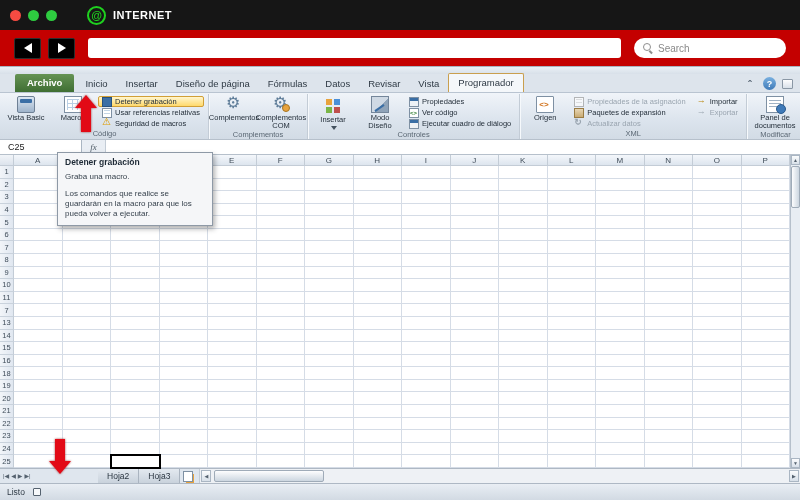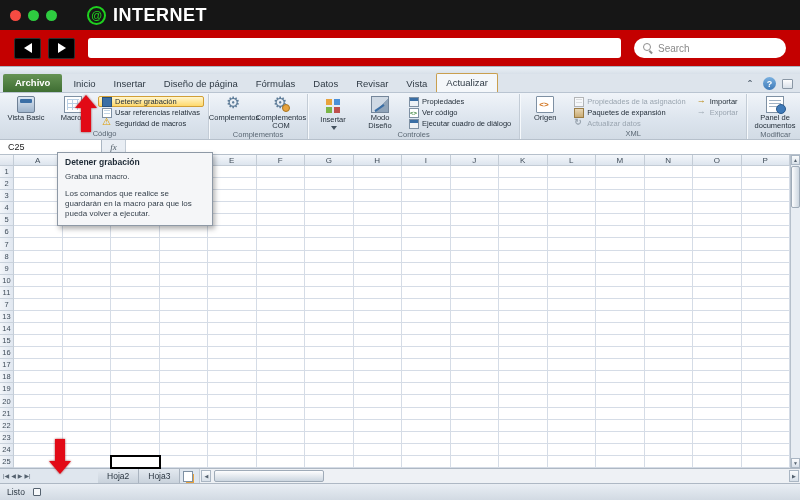--- a/index.html
+++ b/index.html
@@ -9,42 +9,42 @@
 
   
   .topbar { position:absolute; left:0; top:0; width:800px; height:30px; background:#161616; display:flex; align-items:center; }
   .dots { display:flex; gap:7px; margin-left:10px; }
   .dot { width:11px; height:11px; border-radius:50%; }
   .dot.red { background:#f54b42; }
   .dot.green { background:#2ecc40; }
   .logo { display:flex; align-items:center; margin-left:30px; gap:7px; }
   .logo-badge { width:19px; height:19px; border-radius:50%; border:2px solid #1fd11f; color:#1fd11f; display:flex; align-items:center; justify-content:center; font-size:11px; font-weight:bold; }
   .logo-badge::before { content:"@"; }
-  .logo-text { font-size:18px; font-weight:bold; letter-spacing:.5px; display:flex; }
+  .logo-text { font-size:11px; font-weight:bold; letter-spacing:.5px; display:flex; }
   .logo-text .w { color:#ffffff; }
   .logo-text .g { color:#17e617; }
 
   
   .navbar { position:absolute; left:0; top:30px; width:800px; height:36px; background:#c40000; display:flex; align-items:center; padding:0 14px; gap:7px; }
   .navbtn { width:27px; height:21px; background:#000; border:1px solid #2e2e2e; border-radius:2px; display:flex; align-items:center; justify-content:center; }
   .tri-l { width:0; height:0; border-top:5px solid transparent; border-bottom:5px solid transparent; border-right:8px solid #fff; }
   .tri-r { width:0; height:0; border-top:5px solid transparent; border-bottom:5px solid transparent; border-left:8px solid #fff; }
   .addrbar { flex:1; height:20px; background:#fff; border:none; border-radius:3px; margin:0 6px; font-size:10px; padding:0 6px; }
   .searchbox { width:152px; height:20px; background:#fff; border-radius:10px; display:flex; align-items:center; gap:5px; padding:0 9px; }
   .mag { position:relative; width:10px; height:10px; flex:0 0 auto; }
   .mag::before { content:""; position:absolute; left:0; top:0; width:6px; height:6px; border:1.5px solid #8f8f8f; border-radius:50%; }
   .mag::after { content:""; position:absolute; left:7px; top:7px; width:4px; height:1.5px; background:#8f8f8f; transform:rotate(45deg); transform-origin:0 0; }
   .searchbox input { border:none; outline:none; width:100%; font-size:10px; color:#444; background:transparent; }
   .searchbox input::placeholder { color:#8a8a8a; }
 
   
   .excel { position:absolute; left:0; top:66px; width:800px; height:434px; background:#fff; display:flex; flex-direction:column; }
   .chrome-strip { height:8px; background:linear-gradient(#eaf0f6,#d8e0e9); border-top:1px solid #a9b4c0; }
 
-  .tabrow { height:19px; background:#dde4ec; display:flex; align-items:flex-end; padding-left:3px; border-bottom:1px solid #b9c4d1; position:relative; }
+  .tabrow { height:19px; background:#dde4ec; display:flex; align-items:flex-end; padding-left:15px; border-bottom:1px solid #b9c4d1; position:relative; }
   .mtab { font-size:9.5px; color:#2f3a45; padding:3px 9px 3px; white-space:nowrap; }
   .mtab.file { background:linear-gradient(#659354,#3f6e33); color:#fff; border-radius:2px 2px 0 0; padding:3px 12px 4px; font-weight:bold; margin-right:2px; }
   .mtab.active { background:#f4f7fa; border:1px solid #c99f4e; border-bottom:none; border-radius:2px 2px 0 0; padding-bottom:4px; }
   .tabrow-right { position:absolute; right:7px; top:3px; display:flex; gap:6px; align-items:center; }
   .caret-up { width:10px; height:10px; position:relative; }
   .caret-up::before { content:"ˆ"; position:absolute; left:1px; top:-1px; font-size:11px; color:#5d6b79; font-weight:bold; }
   .helpicon { width:13px; height:13px; border-radius:50%; background:linear-gradient(#79b0e0,#3f7ab8); color:#fff; font-size:9px; font-weight:bold; display:flex; align-items:center; justify-content:center; }
   .helpicon::before { content:"?"; }
   .winbox { width:11px; height:10px; border:1px solid #8a97a5; background:linear-gradient(#fdfdfe,#d8e0e9); border-radius:1px; }
 
@@ -92,21 +92,21 @@
   .i-arrow-g::before { content:"→"; position:absolute; left:0; top:-2px; font-size:9px; color:#9aa5b0; font-weight:bold; }
   .i-box { background:linear-gradient(#e7d6b4,#c9ab73); border:1px solid #9a7c43; }
   .i-refresh::before { content:"↻"; position:absolute; left:0; top:-2px; font-size:9px; color:#9aa5b0; font-weight:bold; }
   .i-panel { background:#fff; border:1px solid #7e90a3; }
   .i-panel::before { content:""; position:absolute; left:2px; top:3px; right:2px; height:1px; background:#9fb2c5; box-shadow:0 3px 0 #9fb2c5, 0 6px 0 #9fb2c5; }
   .i-panel::after { content:""; position:absolute; right:-3px; bottom:-2px; width:8px; height:8px; border-radius:50%; background:#3f7ab8; border:1px solid #2a5a8e; }
   .sicon.dim { filter:grayscale(1); opacity:.6; }
 
   
   .formulabar { height:15px; display:flex; background:#e9eef4; border-bottom:1px solid #b6c0cb; align-items:stretch; }
-  .namebox { width:102px; background:#fff; border-right:1px solid #aab6c3; font-size:9px; display:flex; align-items:center; padding-left:8px; color:#222; }
+  .namebox { width:82px; background:#fff; border-right:1px solid #aab6c3; font-size:9px; display:flex; align-items:center; padding-left:8px; color:#222; }
   .fx { width:24px; display:flex; align-items:center; justify-content:center; font-size:9px; font-style:italic; font-family:"Liberation Serif", serif; color:#4d5a66; border-right:1px solid #c3ccd6; }
   .finput { flex:1; background:#fff; }
 
   
   .gridarea { flex:1; display:flex; min-height:0; }
   .gridmain { flex:1; display:flex; flex-direction:column; min-width:0; }
   .colheaders { height:11px; display:flex; flex:0 0 auto; }
   .corner { width:14px; background:linear-gradient(#f2f5f9,#dce3ec); border-right:1px solid #c3ccd6; border-bottom:1px solid #c3ccd6; }
   .colh { flex:1; background:linear-gradient(#f4f7fb,#dde5ee); border-right:1px solid #c3ccd6; border-bottom:1px solid #c3ccd6; font-size:8px; color:#3f4c59; display:flex; align-items:center; justify-content:center; }
   .gridbody { flex:1; display:flex; flex-direction:column; }
@@ -213,21 +213,21 @@
         <span class="winbox"></span>
       </div>
     <div class="mtab file">Archivo</div>
         <div class="mtab">Inicio</div>
         <div class="mtab">Insertar</div>
         <div class="mtab">Diseño de página</div>
         <div class="mtab">Fórmulas</div>
         <div class="mtab">Datos</div>
         <div class="mtab">Revisar</div>
         <div class="mtab">Vista</div>
-        <div class="mtab active">Actualizar</div>
+        <div class="mtab active">Programador</div>
       </div>
 
     <div class="ribbon">
 
       <div class="rgroup">
         <div class="rg-content">
           <div class="bigbtn">
             <span class="bicon i-vb"></span>
             <span class="blabel">Vista Basic</span>
           </div>
@@ -668,39 +668,20 @@
               <div class="cell"></div>
               <div class="cell"></div>
               <div class="cell"></div>
               <div class="cell"></div>
               <div class="cell"></div>
               <div class="cell"></div>
               <div class="cell"></div>
               <div class="cell"></div>
             </div>
             <div class="grow">
-              <div class="rowh">17</div>
-              <div class="cell"></div>
-              <div class="cell"></div>
-              <div class="cell"></div>
-              <div class="cell"></div>
-              <div class="cell"></div>
-              <div class="cell"></div>
-              <div class="cell"></div>
-              <div class="cell"></div>
-              <div class="cell"></div>
-              <div class="cell"></div>
-              <div class="cell"></div>
-              <div class="cell"></div>
-              <div class="cell"></div>
-              <div class="cell"></div>
-              <div class="cell"></div>
-              <div class="cell"></div>
-            </div>
-            <div class="grow">
               <div class="rowh">18</div>
               <div class="cell"></div>
               <div class="cell"></div>
               <div class="cell"></div>
               <div class="cell"></div>
               <div class="cell"></div>
               <div class="cell"></div>
               <div class="cell"></div>
               <div class="cell"></div>
               <div class="cell"></div>

